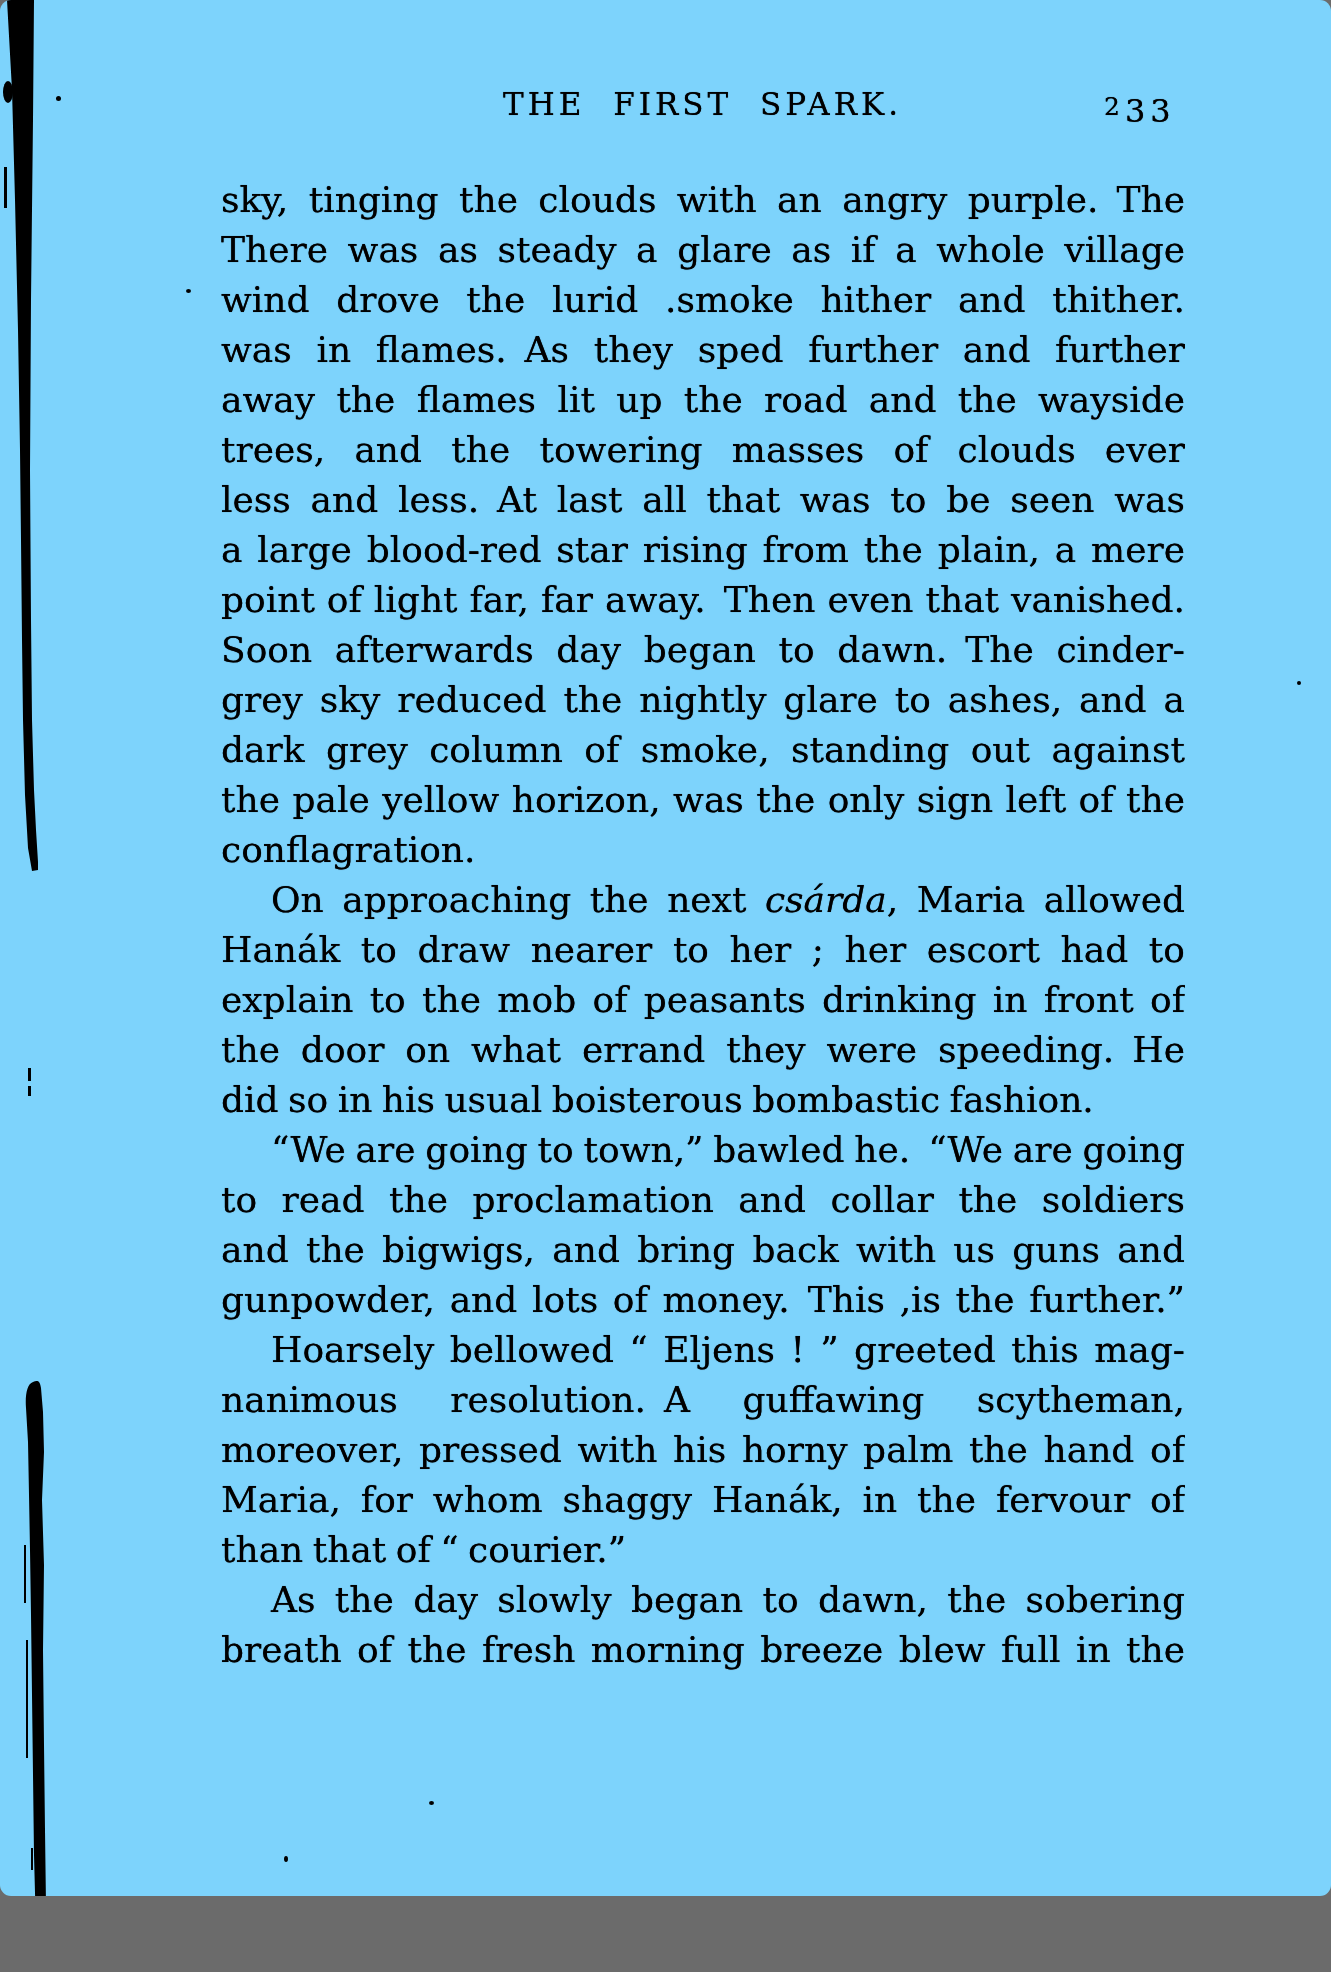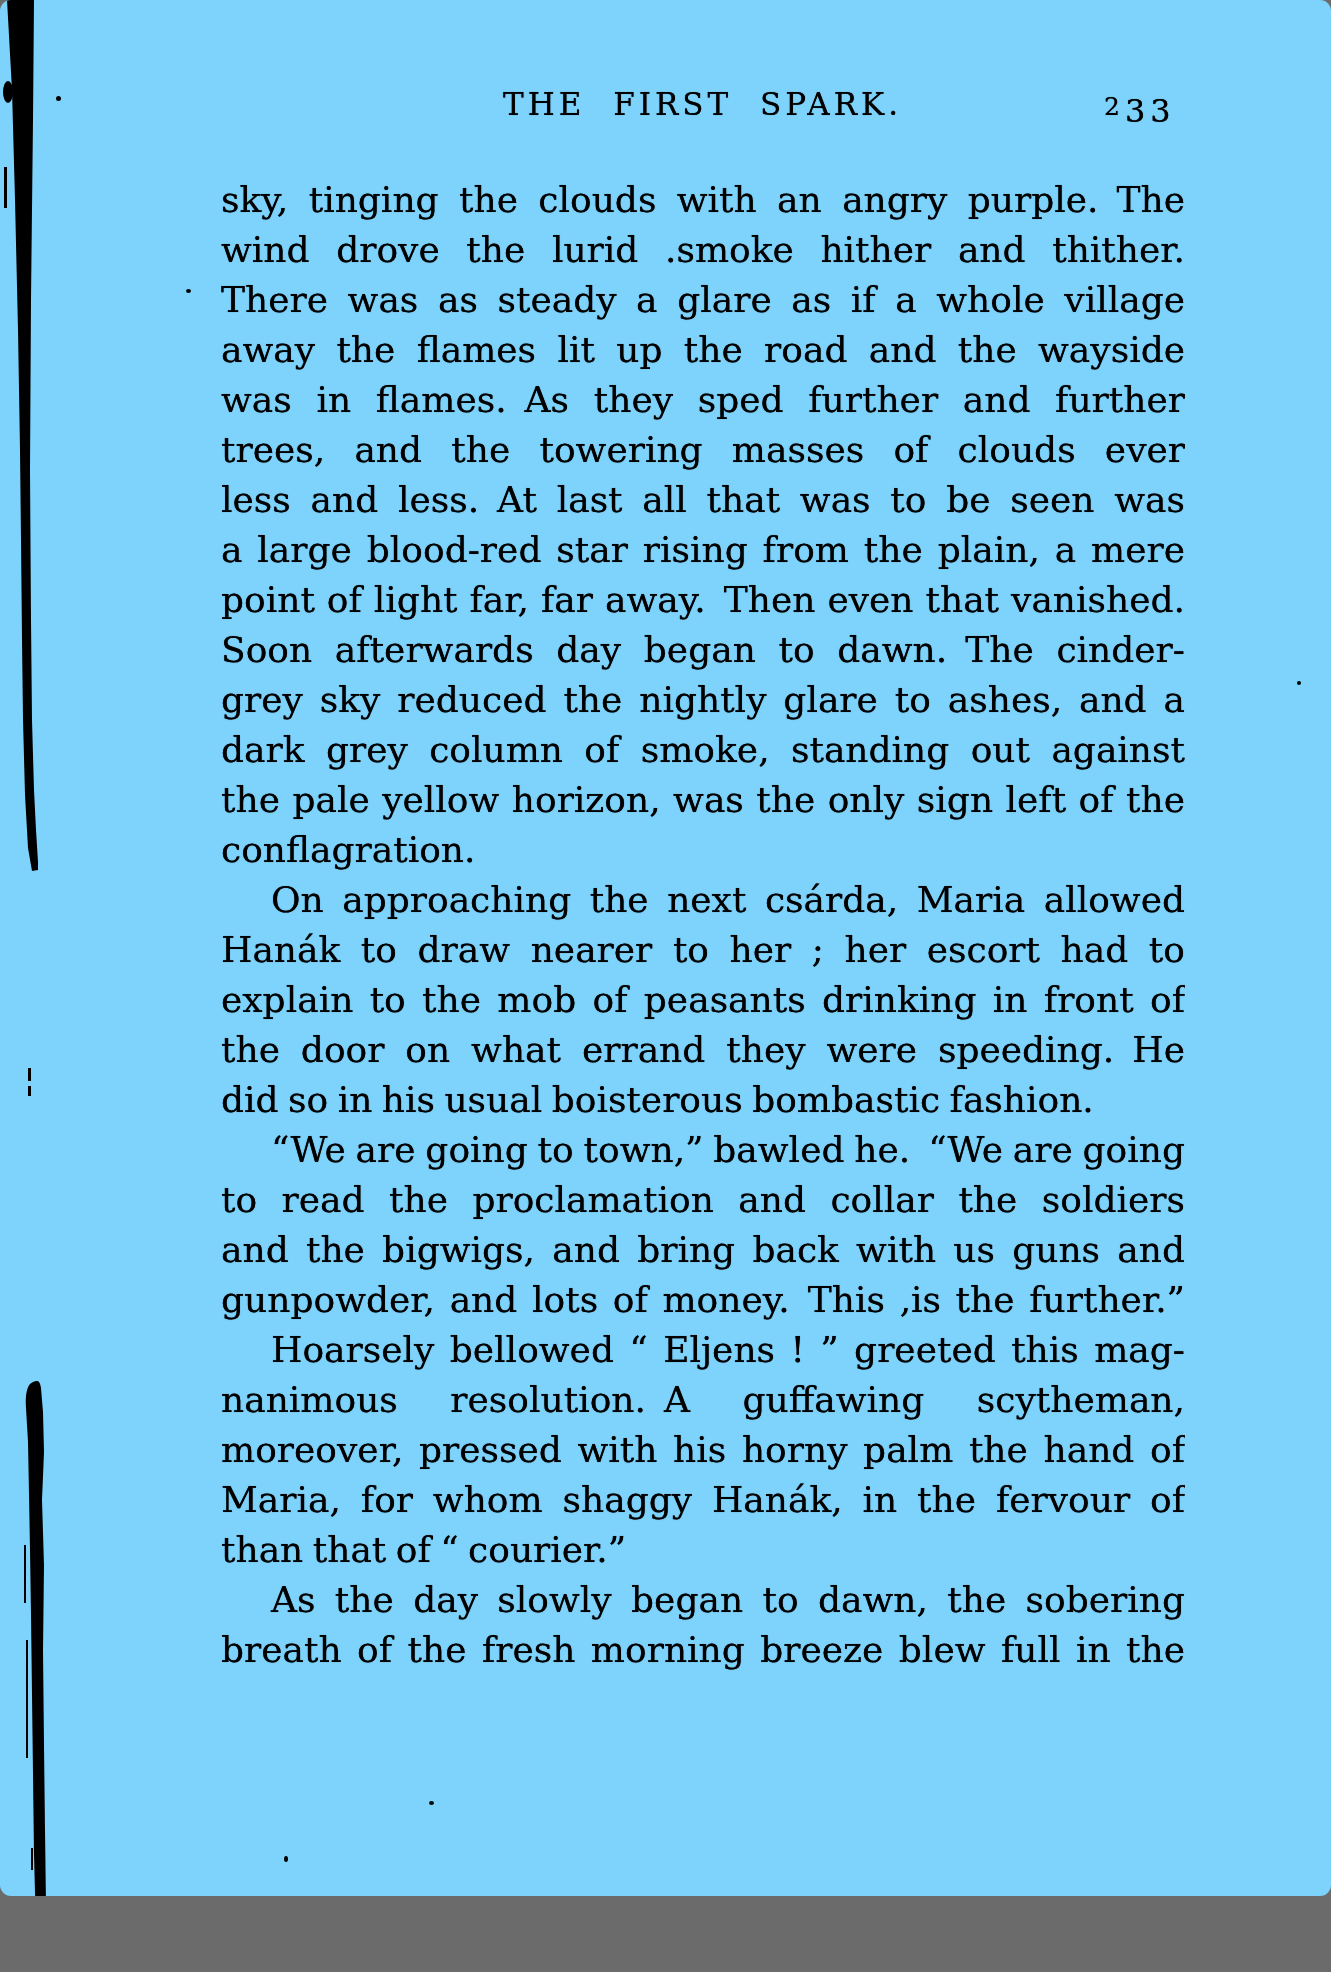--- a/index.html
+++ b/index.html
@@ -28,21 +28,21 @@
   .textblock{position:absolute;left:221px;top:175px;width:964px;}
   .line{
     height:50px;line-height:50px;
     font-size:36px;word-spacing:-2px;
     text-align:justify;text-align-last:justify;
     overflow:hidden;white-space:normal;
     text-shadow:0 0 0.7px rgba(0,0,0,0.85);
   }
   .line.nojust{text-align-last:left;}
   .line.indent{text-indent:50px;}
-  .it{}
+  .it{font-style:italic;}
   .artifact-svg{position:absolute;left:0;top:0;}
   .speck{position:absolute;background:#000;border-radius:50%;}
 </style>
 </head>
 <body>
 
 <div class="page">
 
   <svg class="artifact-svg" width="60" height="1972" viewBox="0 0 60 1972">
     <path fill="#000" d="M7,0 L34,0 L33,120 L31,300 L30,470 L31,620 L32,720 L34,790 L36,830 L38,862 L38,870
@@ -57,24 +57,24 @@
     <rect x="24" y="1545" width="2" height="58" fill="#000"></rect>
     <rect x="26" y="1640" width="2" height="118" fill="#000"></rect>
     <rect x="31" y="1848" width="2" height="22" fill="#000"></rect>
   </svg>
 
   <div class="running-title inky">THE FIRST SPARK.</div>
   <div class="pagenum inky"><span class="sup">2</span><span>33</span></div>
 
   <div class="textblock" id="text-body">
       <div class="line"><span>sky, tinging the clouds with an angry purple. The</span></div>
+      <div class="line"><span>There was as steady a glare as if a whole village</span></div>
       <div class="line"><span>wind drove the lurid .smoke hither and thither.</span></div>
-      <div class="line"><span>There was as steady a glare as if a whole village</span></div>
+      <div class="line"><span>was in flames. As they sped further and further</span></div>
       <div class="line"><span>away the flames lit up the road and the wayside</span></div>
-      <div class="line"><span>was in flames. As they sped further and further</span></div>
       <div class="line"><span>trees, and the towering masses of clouds ever</span></div>
       <div class="line"><span>less and less. At last all that was to be seen was</span></div>
       <div class="line"><span>a large blood-red star rising from the plain, a mere</span></div>
       <div class="line"><span>point of light far, far away. Then even that vanished.</span></div>
       <div class="line"><span>Soon afterwards day began to dawn. The cinder-</span></div>
       <div class="line"><span>grey sky reduced the nightly glare to ashes, and a</span></div>
       <div class="line"><span>dark grey column of smoke, standing out against</span></div>
       <div class="line"><span>the pale yellow horizon, was the only sign left of the</span></div>
       <div class="line nojust"><span>conflagration.</span></div>
       <div class="line indent"><span>On approaching the next </span><span class="it">csárda</span><span>, Maria allowed</span></div>

